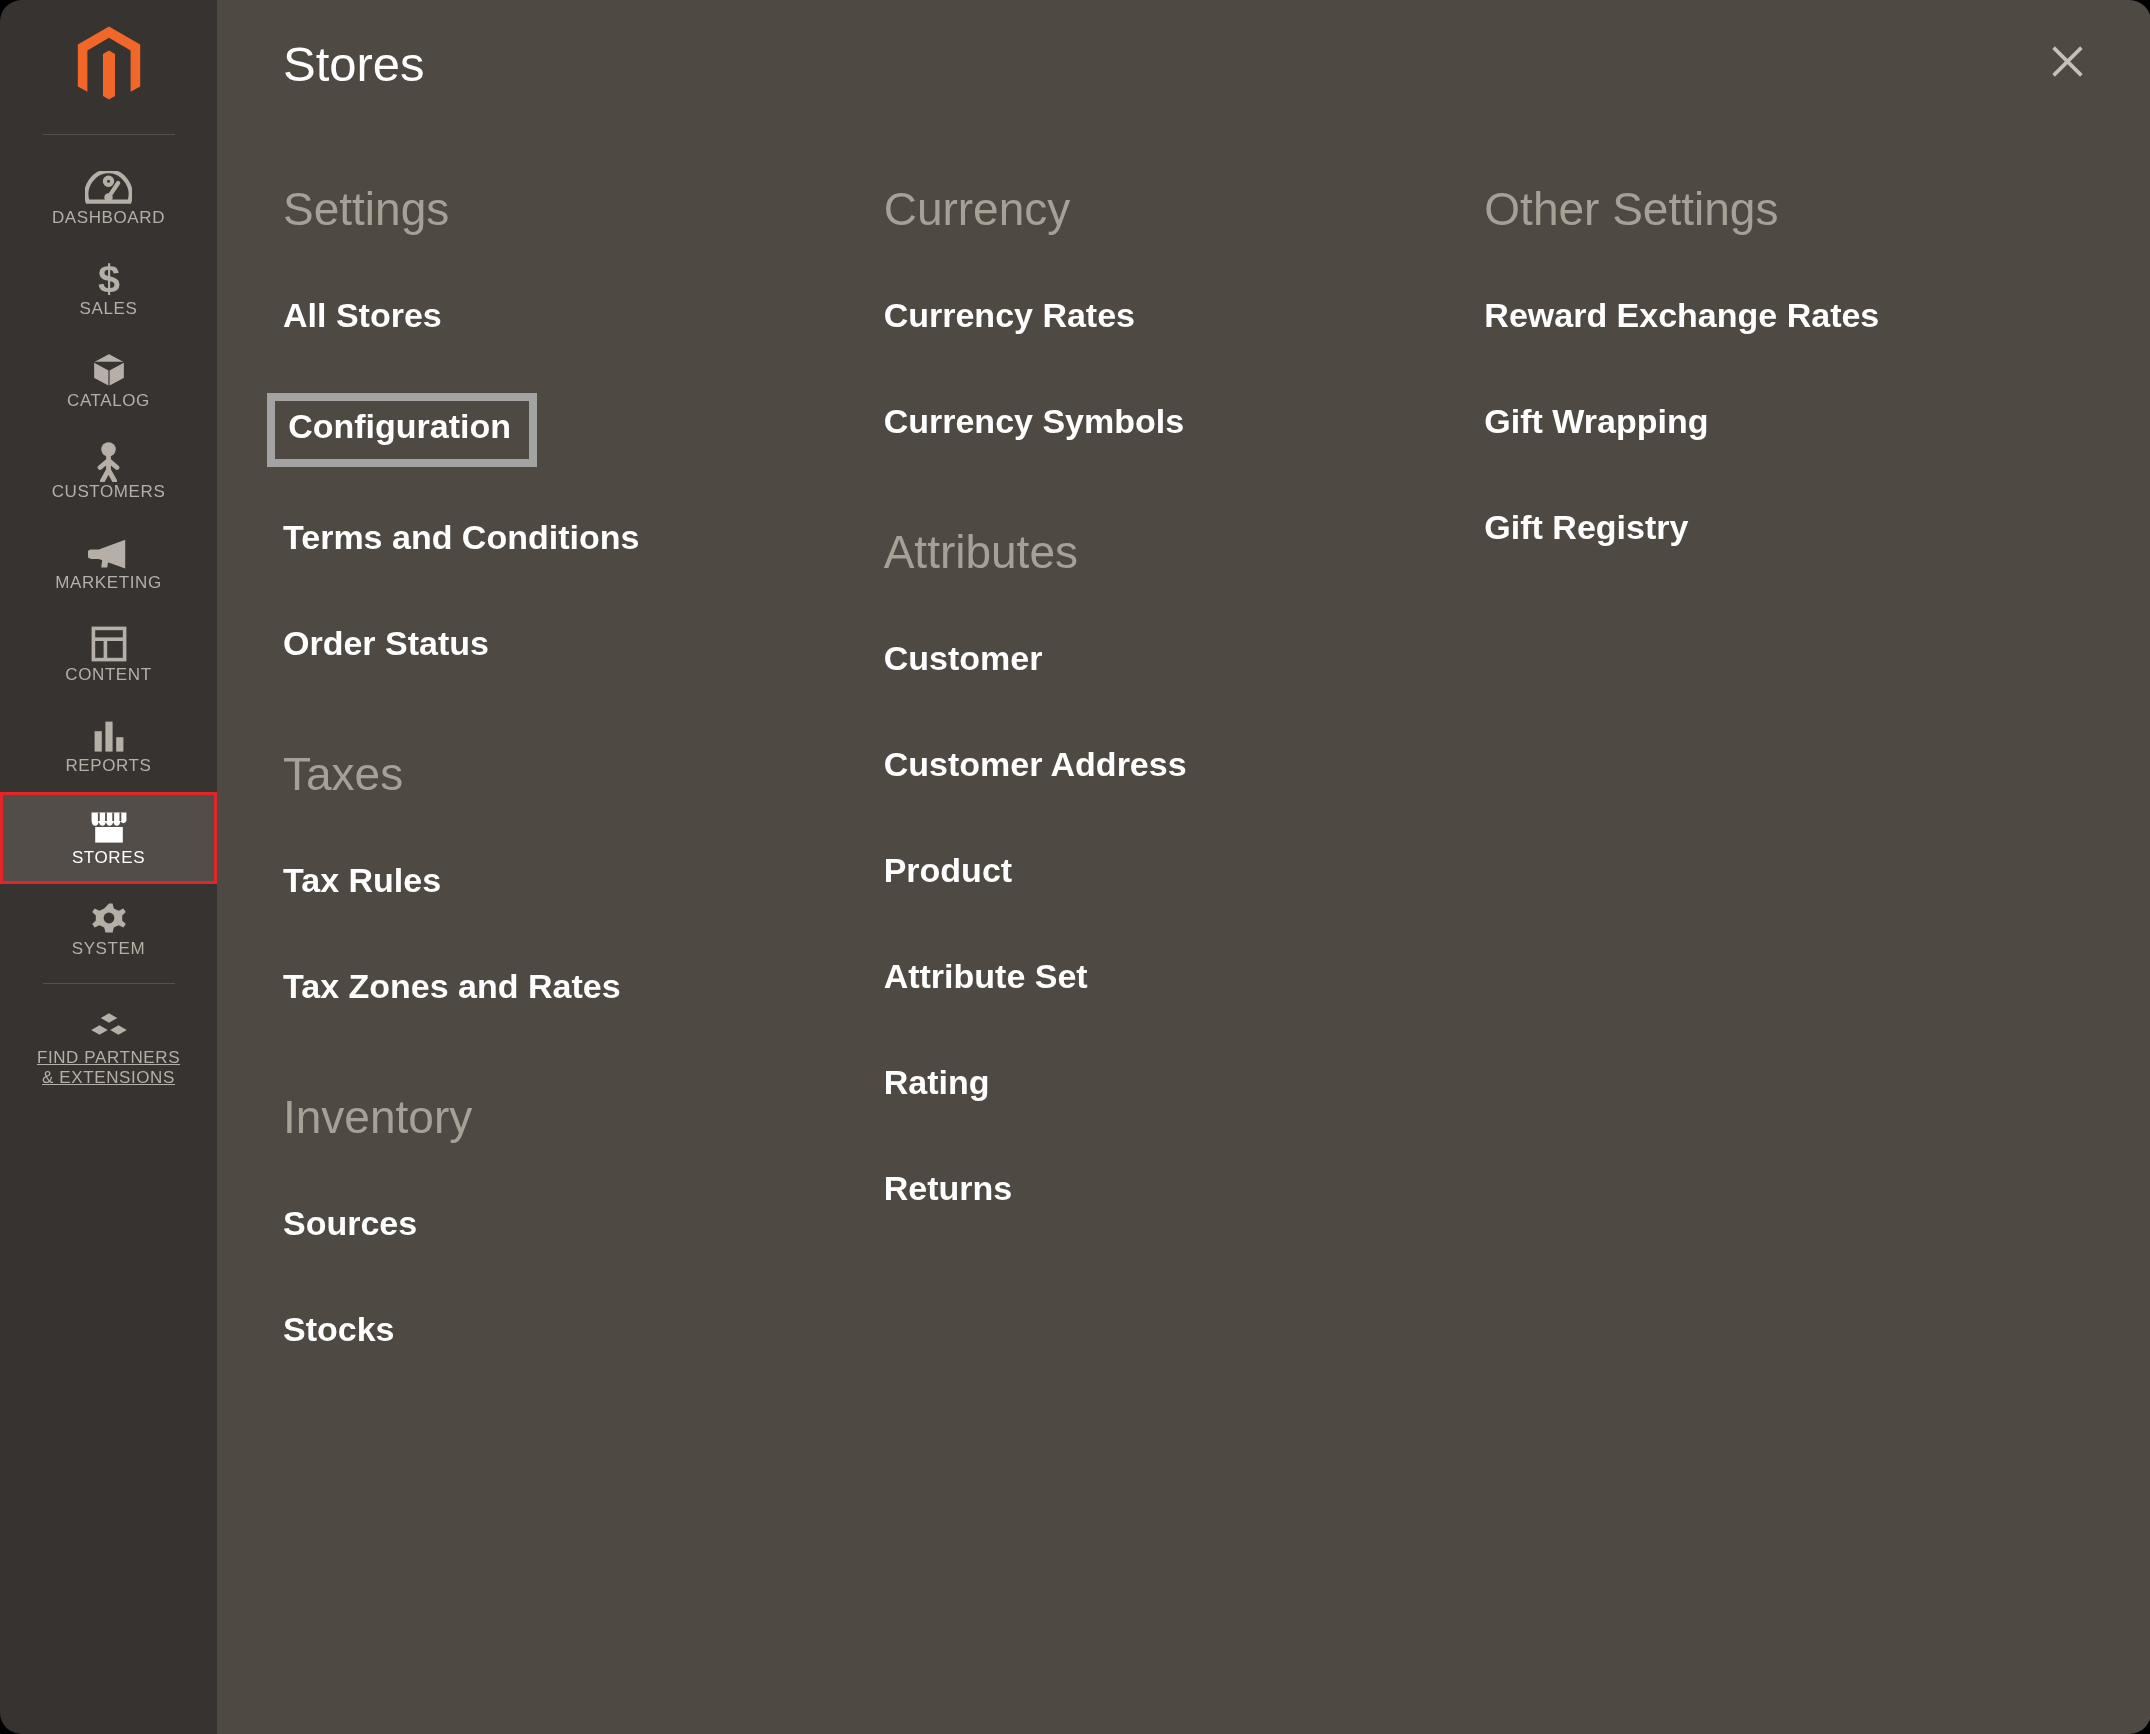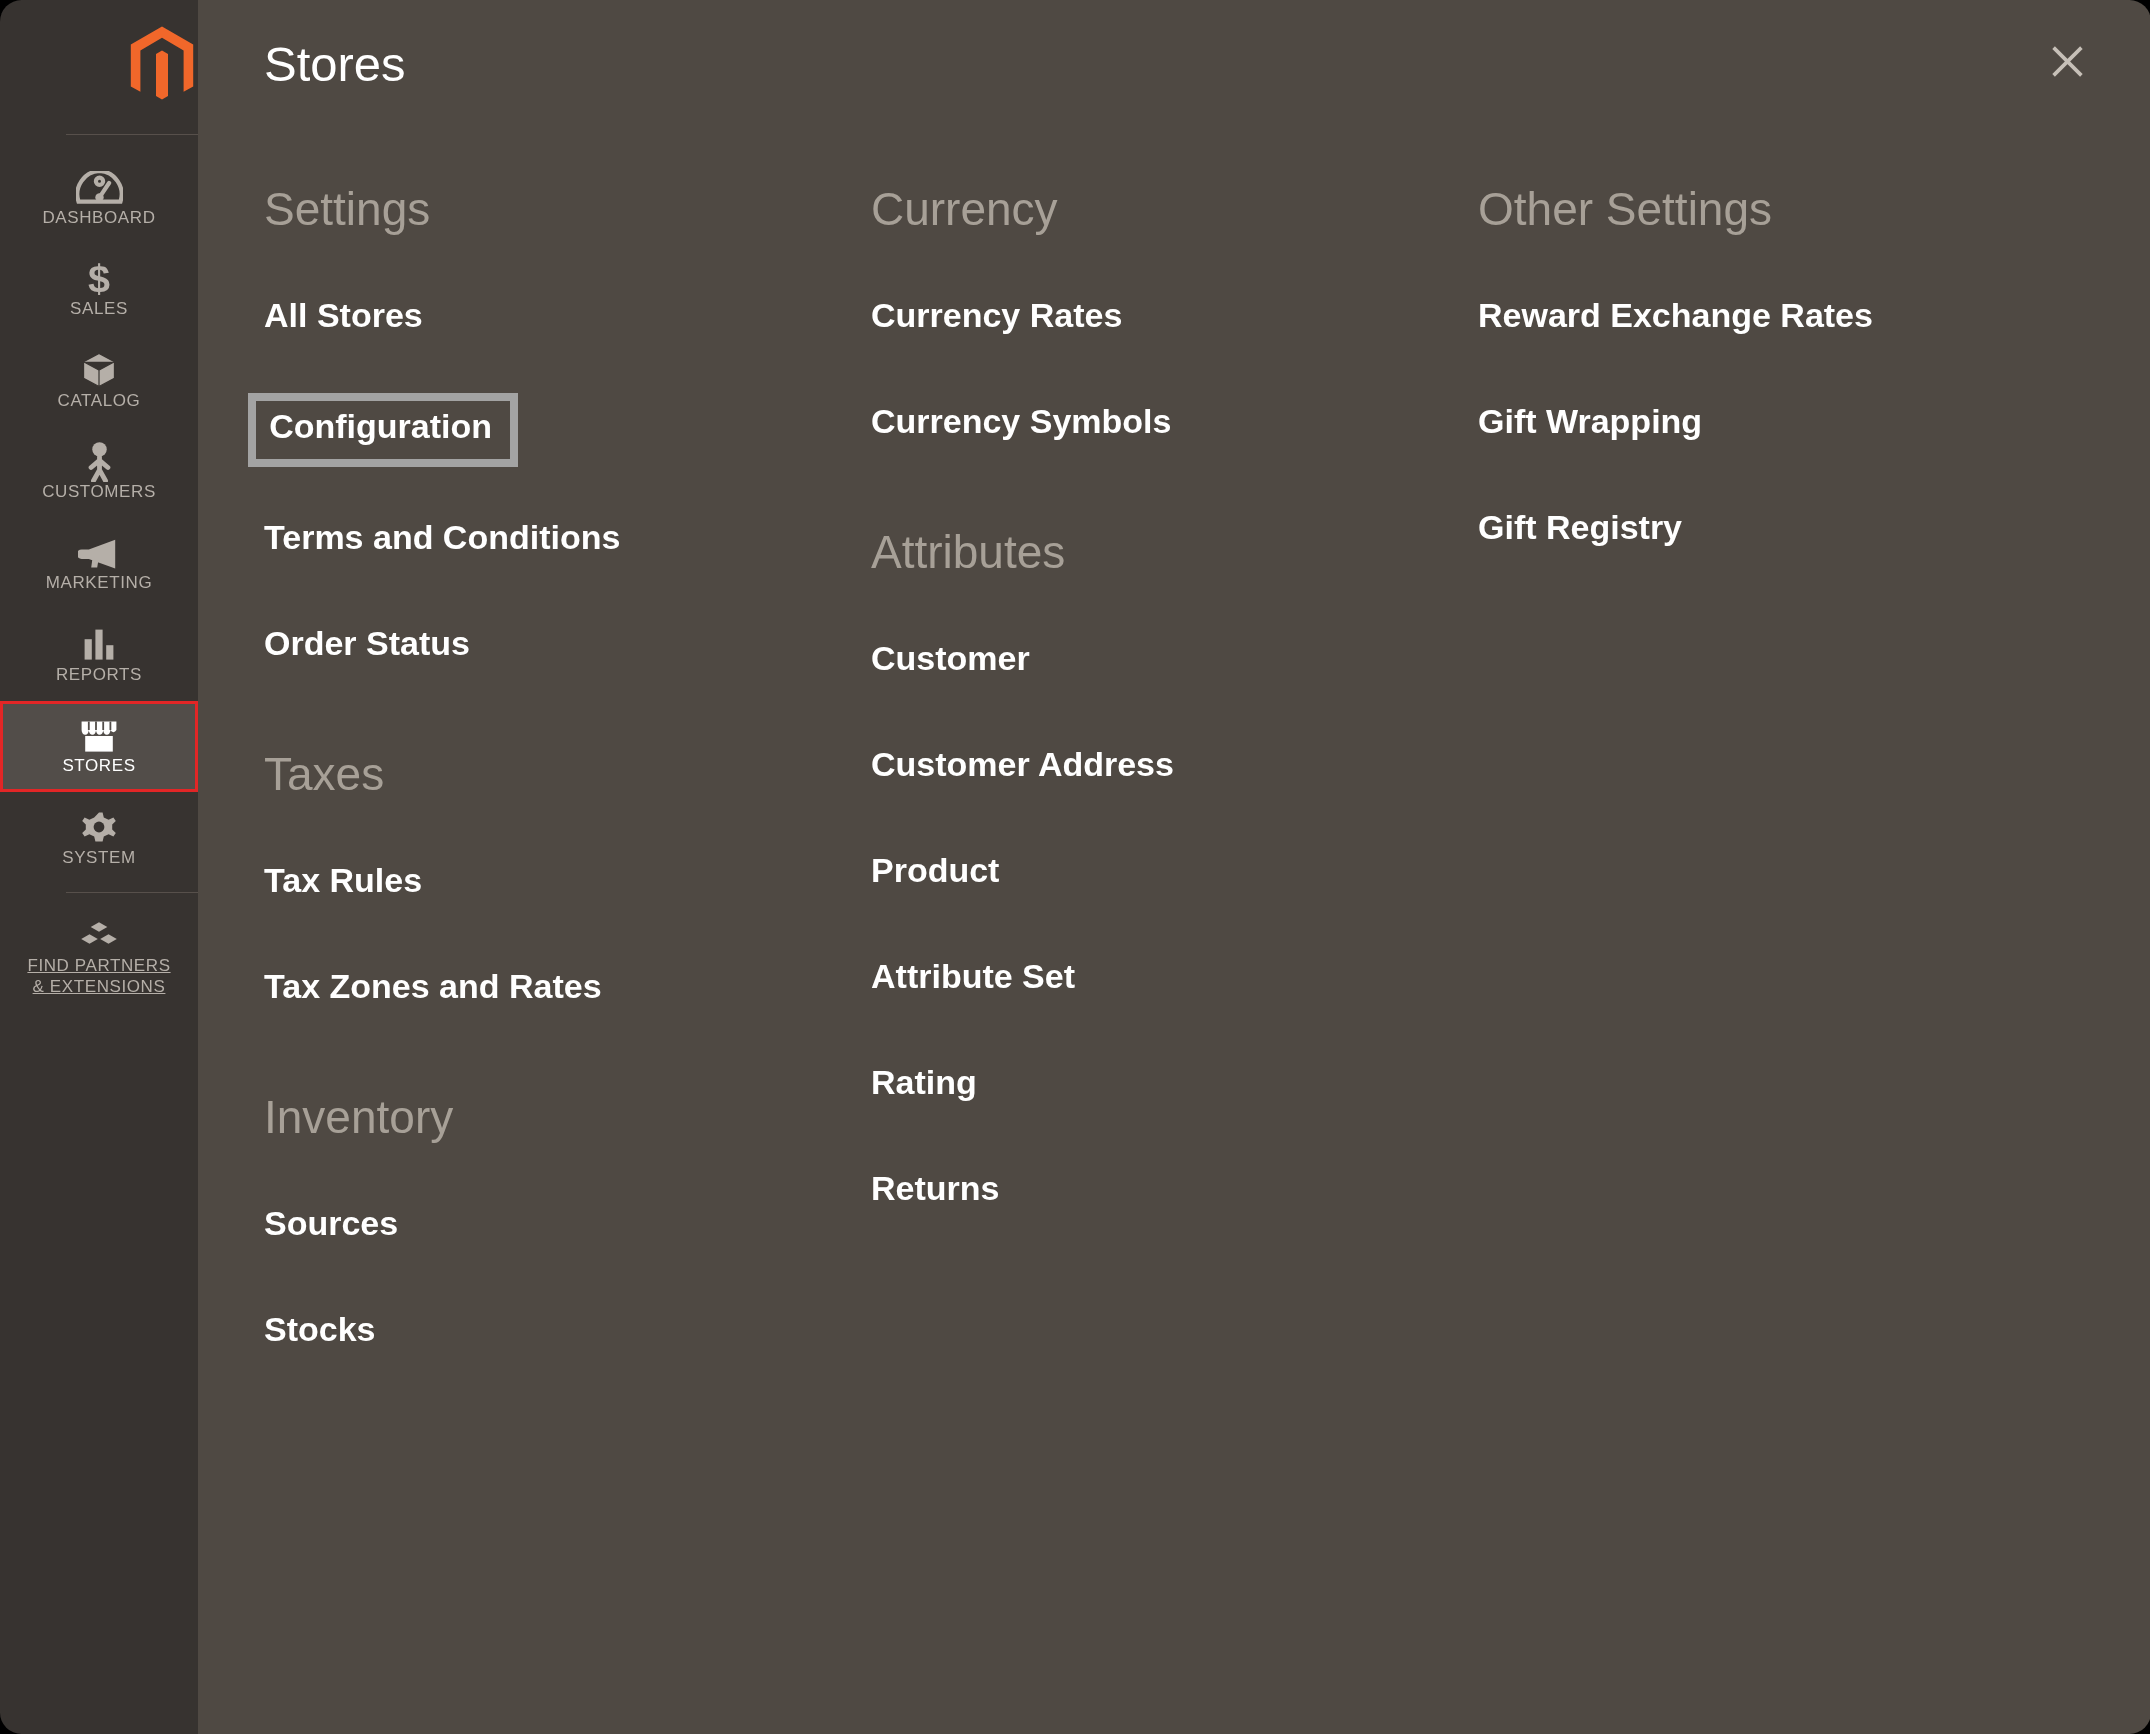--- a/index.html
+++ b/index.html
@@ -13,26 +13,26 @@
   .app {
     width: 2151px;
     height: 1734px;
     background: #000;
     border-radius: 21.6px;
     display: flex;
     overflow: hidden;
   }
   
   .sidebar {
-    width: 198px;
+    width: 217px;
     height: 100%;
     background: #373330;
     display: flex;
     flex-direction: column;
-    align-items: flex-end;
+    align-items: center;
     padding-top: 24px;
   }
   .logo {
     margin-bottom: 24px;
   }
   .sidebar-divider {
     width: 132px;
     height: 0.6px;
     background: #57504b;
     margin-bottom: 18px;
@@ -173,20 +173,30 @@
 
     <div class="sidebar-item">
       <div class="icon-wrap">
         <svg width="42" height="34" viewBox="0 0 70 56">
             <path d="M62 6 L18 22 L18 38 L62 54 Z M18 22 L6 22 A8 8 0 0 0 6 38 L18 38 M24 38 L22 52 L32 52 L34 40" fill="#b5afa8"></path>
           </svg>
       </div>
       <div class="label">MARKETING</div>
     </div>
 
+    <div class="sidebar-item">
+      <div class="icon-wrap">
+        <svg width="36" height="36" viewBox="0 0 60 60">
+            <rect x="4" y="4" width="52" height="52" fill="none" stroke="#b5afa8" stroke-width="6"></rect>
+            <line x1="4" y1="22" x2="56" y2="22" stroke="#b5afa8" stroke-width="6"></line>
+            <line x1="24" y1="22" x2="24" y2="56" stroke="#b5afa8" stroke-width="6"></line>
+          </svg>
+      </div>
+      <div class="label">CONTENT</div>
+    </div>
 
     <div class="sidebar-item">
       <div class="icon-wrap">
         <svg width="36" height="34" viewBox="0 0 60 56">
             <rect x="6" y="20" width="12" height="34" fill="#b5afa8"></rect>
             <rect x="24" y="4" width="12" height="50" fill="#b5afa8"></rect>
             <rect x="42" y="30" width="12" height="24" fill="#b5afa8"></rect>
           </svg>
       </div>
       <div class="label">REPORTS</div>

